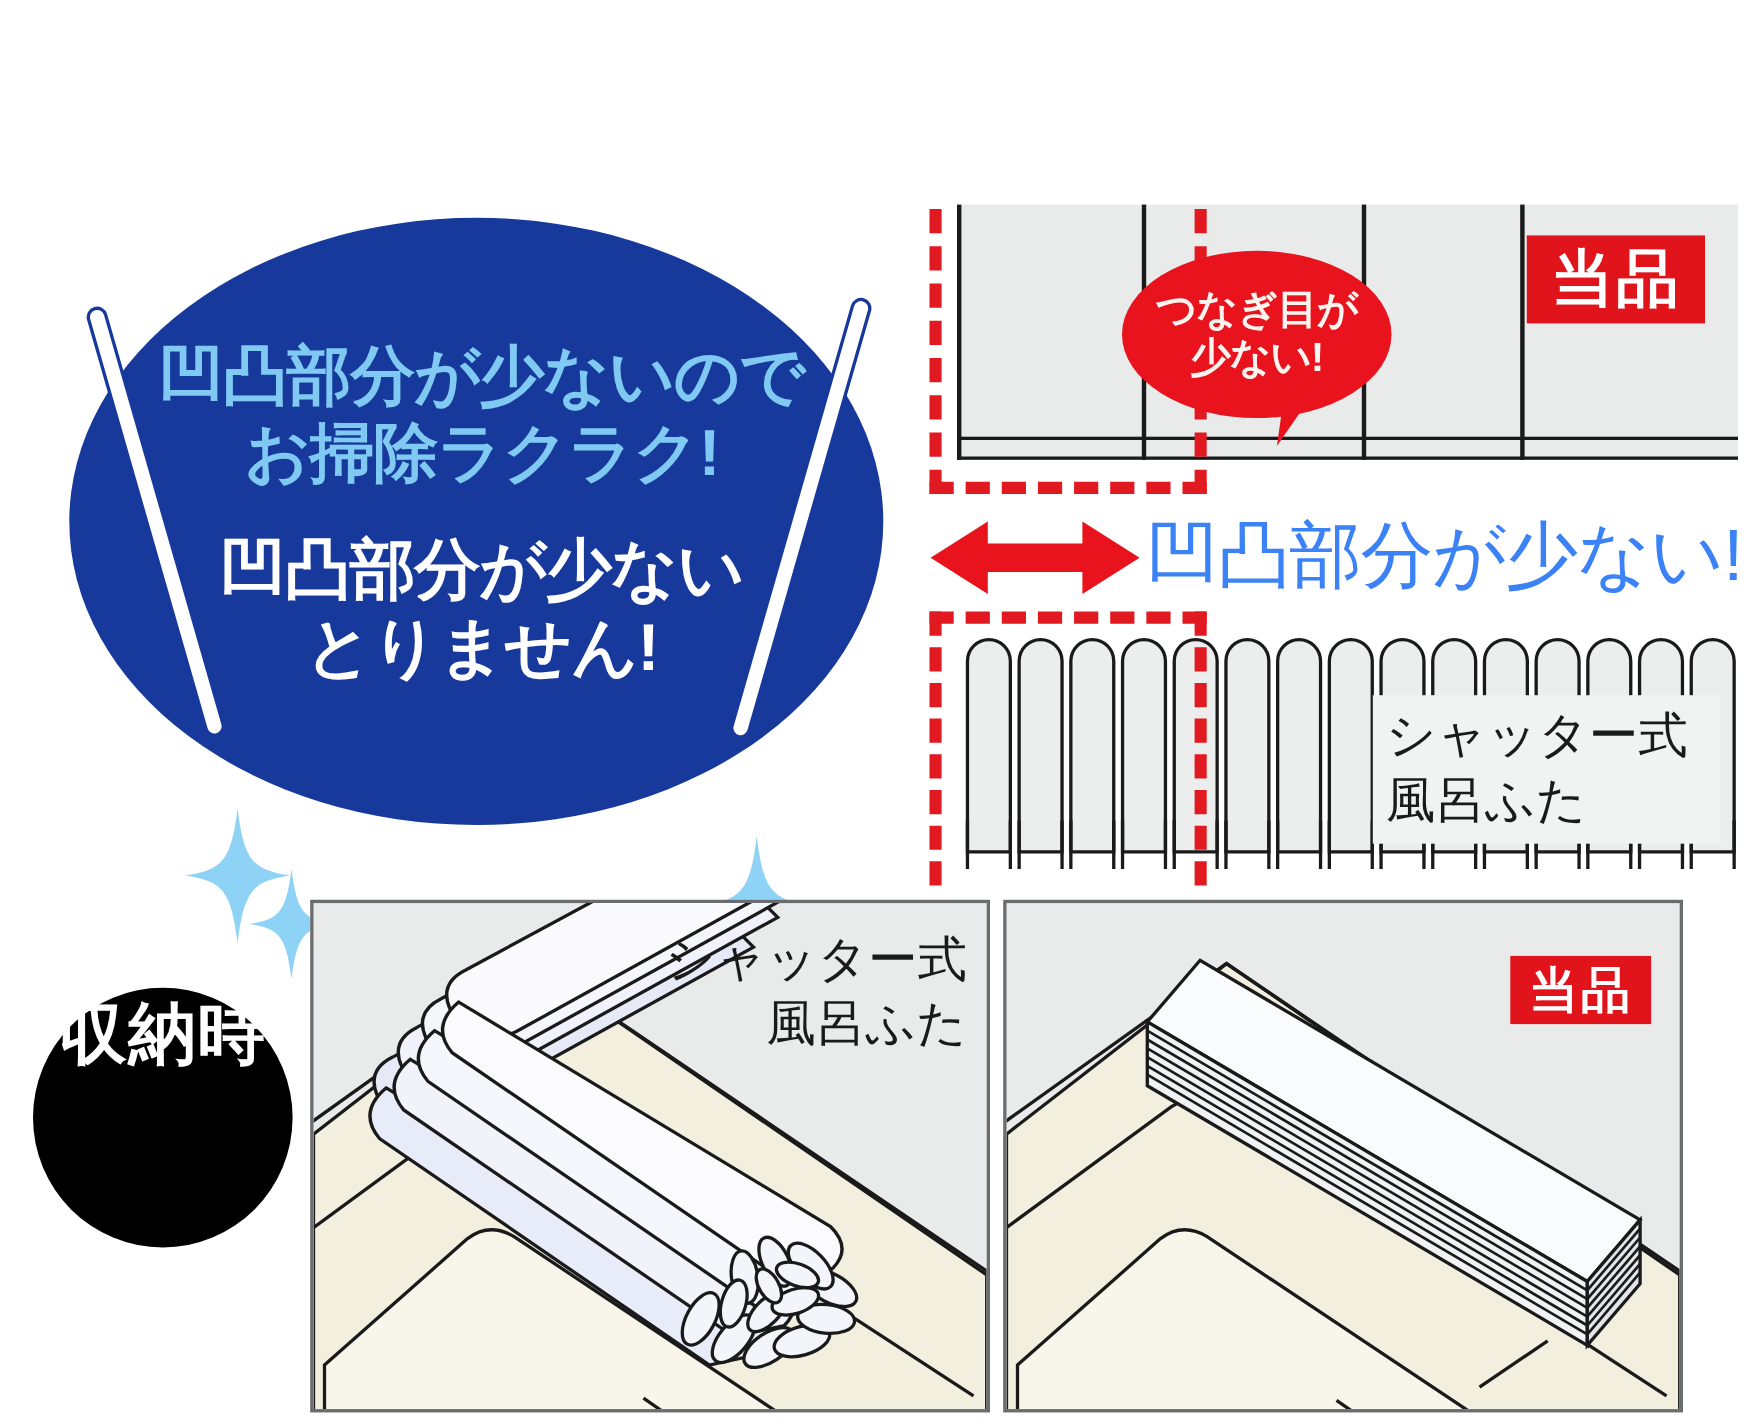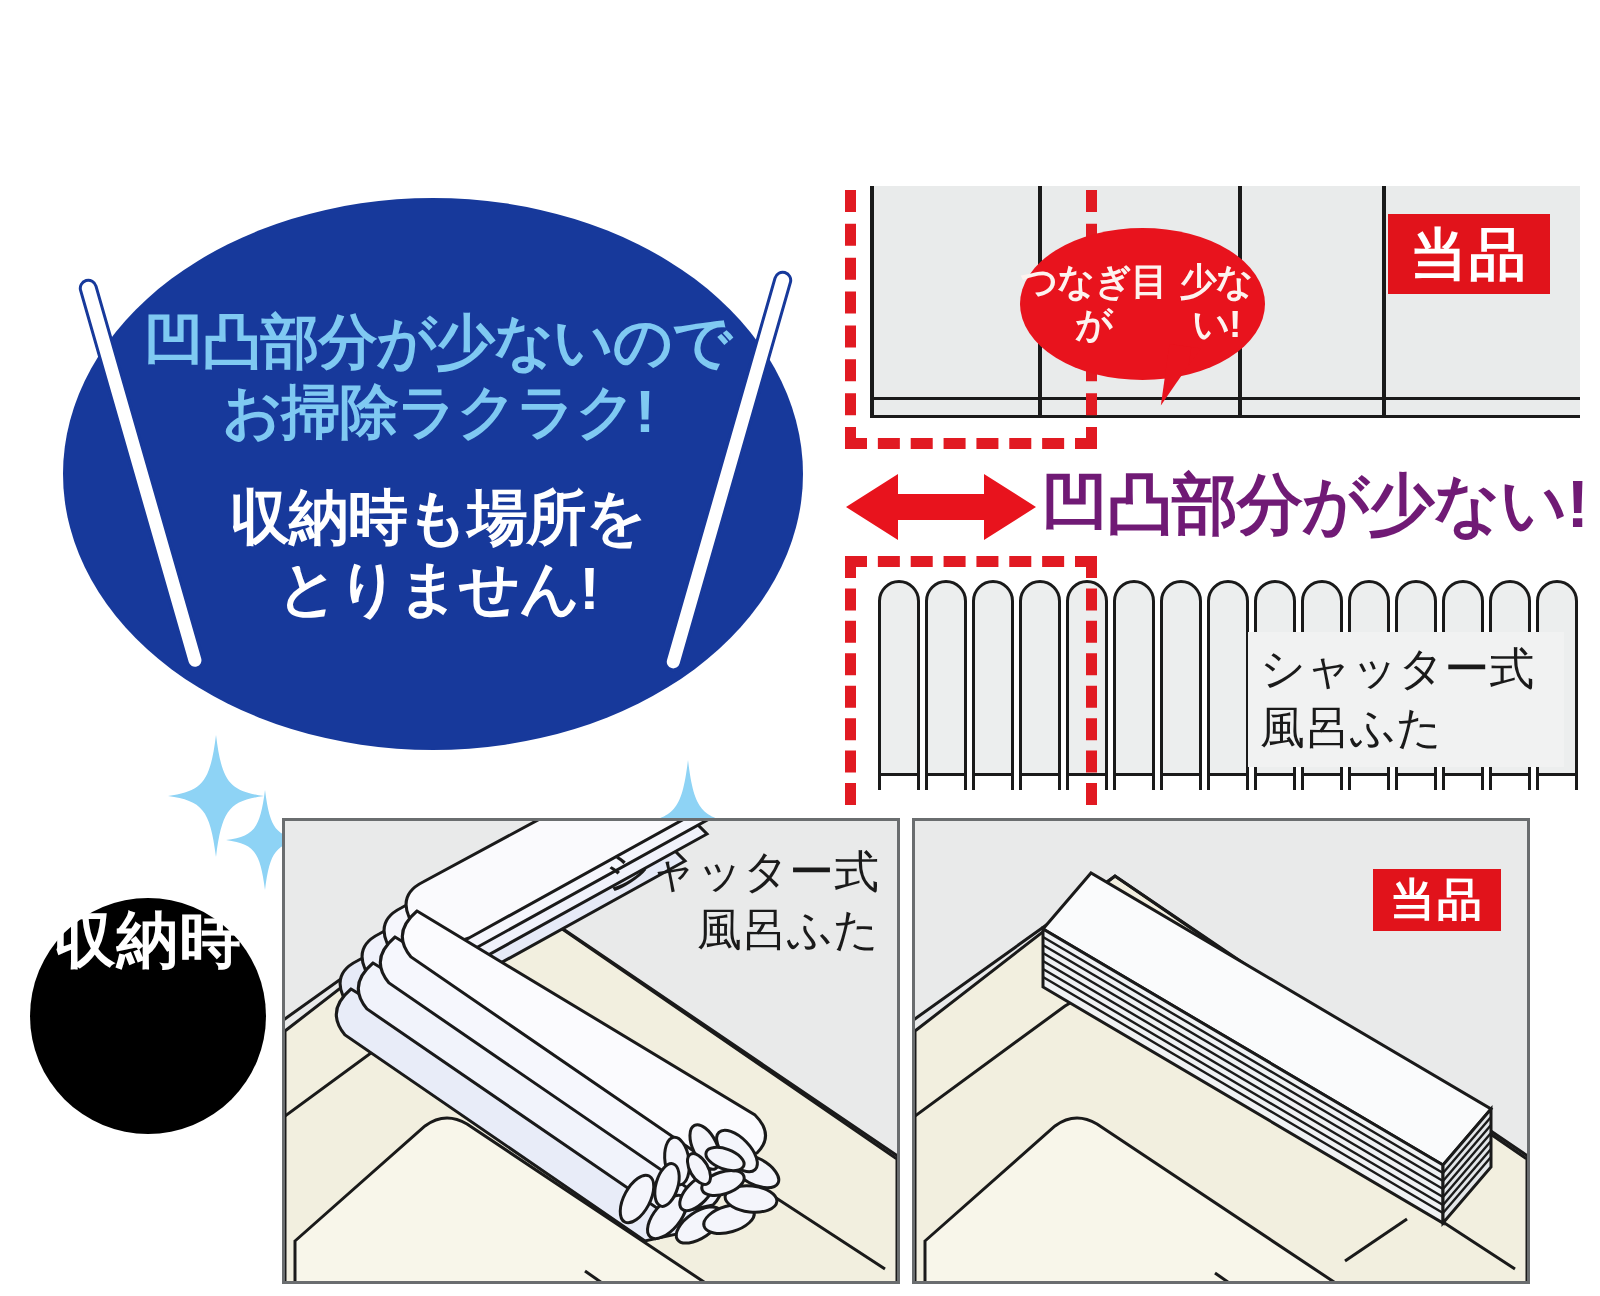--- a/index.html
+++ b/index.html
@@ -78,40 +78,40 @@
   }
   #bubble .tail{
     position:absolute;left:145px;top:118px;width:0;height:0;
     border-left:22px solid #e8131d;
     border-right:10px solid transparent;
     border-top:18px solid #e8131d;
     border-bottom:44px solid transparent;
     transform:rotate(8deg);
   }
   #bubble .txt{
-    position:absolute;inset:0;display:flex;flex-direction:row;
+    position:absolute;inset:0;display:flex;flex-direction:column;
     align-items:center;justify-content:center;
     color:#fdf3ef;font-weight:bold;font-size:37px;line-height:1.16;
     letter-spacing:-1px;text-align:center;
   }
 
   
   .tag-touhin{
     position:absolute;background:#e1131b;
     color:#ffffff;font-weight:bold;text-align:center;
     letter-spacing:2px;
   }
   #tag-top{left:1388px;top:214px;width:162px;height:80px;font-size:57px;line-height:80px;}
 
   
   #arrow-row{position:absolute;left:846px;top:462px;width:740px;height:86px;}
   #arrow-row svg{position:absolute;left:0;top:10px;}
   #arrow-label{
     position:absolute;left:196px;top:-2px;
-    color:#701a75;font-weight:bold;font-size:66px;letter-spacing:-1px;
+    color:#3b82f6;font-weight:normal;font-size:66px;letter-spacing:-1px;
     white-space:nowrap;
   }
 
   
   #panel-shutter{
     position:absolute;left:870px;top:580px;width:710px;height:210px;
     overflow:hidden;
   }
   #panel-shutter .ridge{
     position:absolute;top:0;width:42px;height:196px;
@@ -194,21 +194,21 @@
   <div class="sparkle" style="left:620px;top:570px;" data-interactable="false">
     <svg width="100" height="126" viewBox="0 0 100 126">
       <path d="M50 0 C56 50 64 58 100 63 C64 68 56 76 50 126 C44 76 36 68 0 63 C36 58 44 50 50 0 Z" fill="#8ED3F5"></path>
     </svg>
   </div>
 
   <div id="badge-text" data-interactable="false">
     <div class="bt-line bt-cyan" data-interactable="false">凹凸部分が少ないので</div>
     <div class="bt-line bt-cyan" data-interactable="false">お掃除ラクラク!</div>
     <div class="gap"></div>
-    <div class="bt-line bt-white" data-interactable="false">収納時も場所を</div>
+    <div class="bt-line bt-white" data-interactable="false">凹凸部分が少ない</div>
     <div class="bt-line bt-white" data-interactable="false">とりません!</div>
   </div>
 </div>
 
 <div id="panel-ours" data-interactable="false">
   <div class="edge-l" data-interactable="false"></div>
   <div class="seam" style="left:168px;" data-interactable="false"></div>
   <div class="seam" style="left:368px;" data-interactable="false"></div>
   <div class="seam" style="left:512px;" data-interactable="false"></div>
   <div class="baseline" data-interactable="false"></div>

